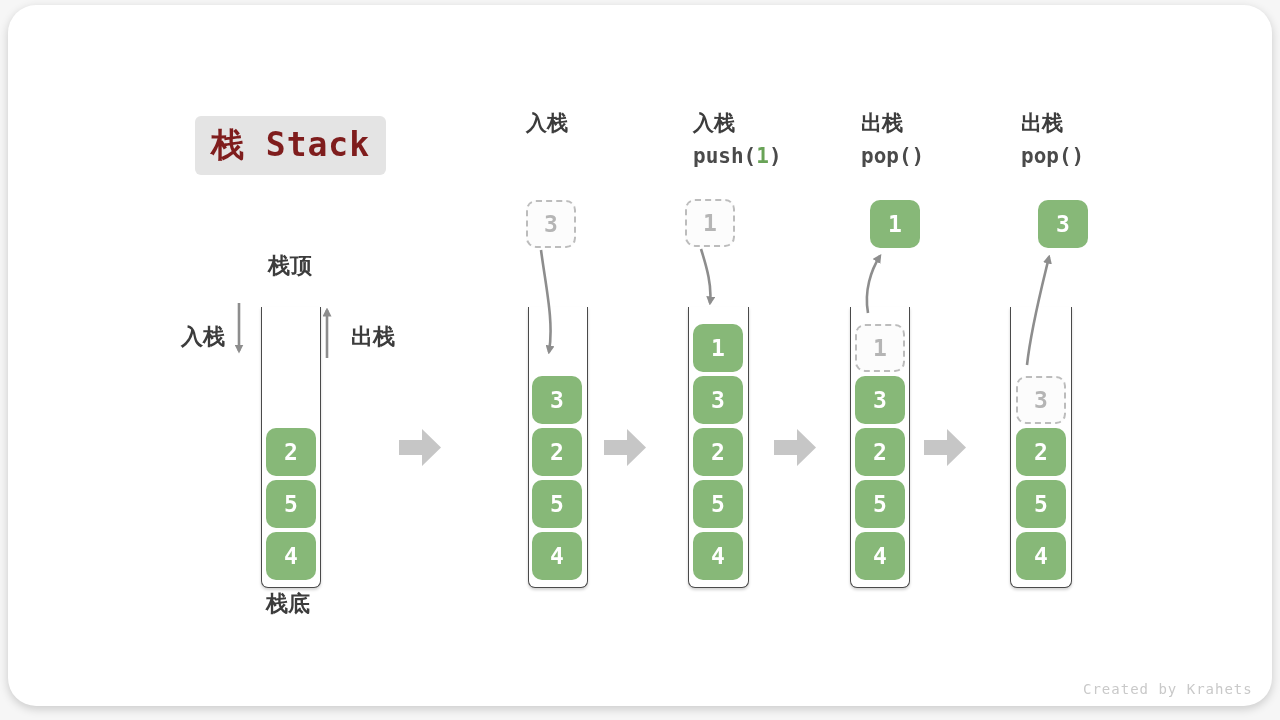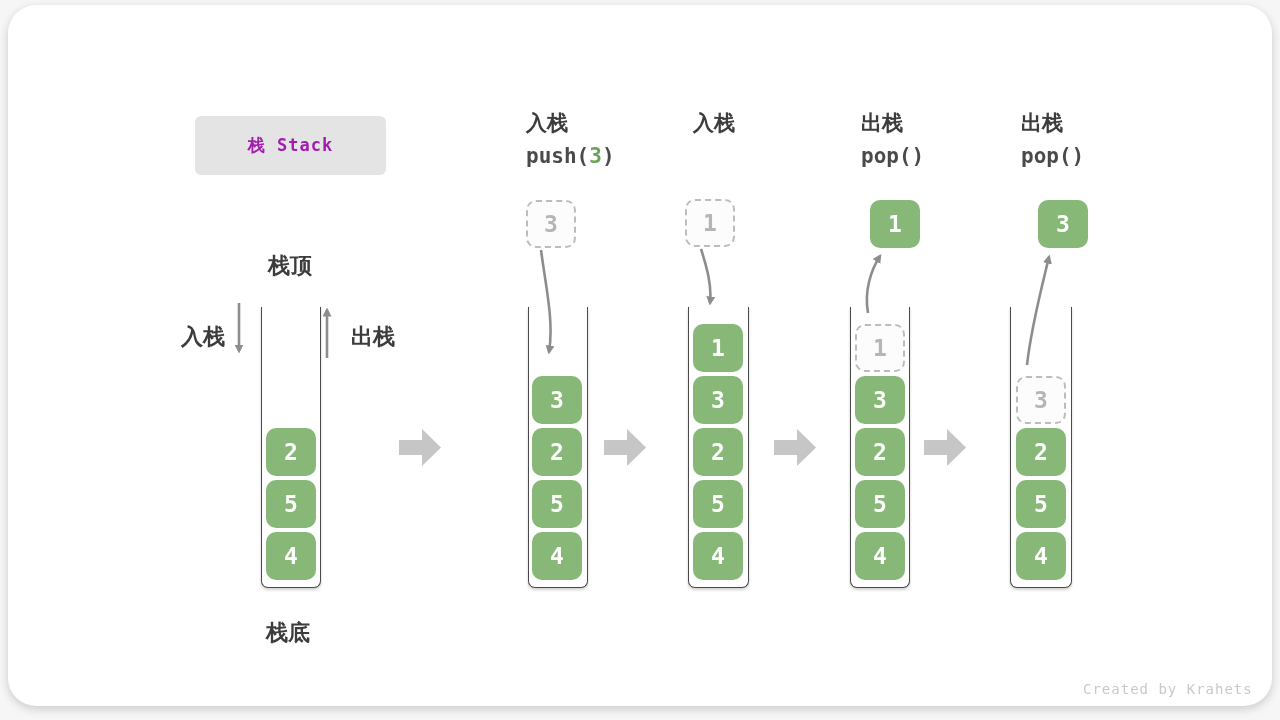--- a/index.html
+++ b/index.html
@@ -9,21 +9,21 @@
     position: absolute; left: 8px; top: 5px; width: 1264px; height: 701px;
     background: #ffffff; border-radius: 28px;
     box-shadow: 0 3px 10px rgba(0,0,0,0.18);
   }
 
   .title-box {
     position: absolute; left: 187px; top: 111px; width: 191px; height: 59px;
     background: #e4e4e4; border-radius: 6px;
     display: flex; align-items: center; justify-content: center;
     font-family: "DejaVu Sans Mono", monospace;
-    font-size: 17px; font-weight: 700; color: #a21caf; letter-spacing: 1px;
+    font-size: 33px; font-weight: 700; color: #7f1d1d; letter-spacing: 1px;
   }
 
   .op-header { position: absolute; top: 103px; width: 160px; color: #3c3c3c; }
   .op-action { font-size: 21px; font-weight: 700; line-height: 30px; }
   .op-code { font-family: "DejaVu Sans Mono", monospace; font-size: 21px; font-weight: 600; line-height: 36px; color: #4a4a4a; }
   .op-code .arg { color: #69a357; font-weight: 700; }
 
   .stack-container {
     position: absolute; top: 302px; height: 281px; width: 60px;
     border-left: 1.5px solid #4a4a4a; border-right: 1.5px solid #4a4a4a; border-bottom: 1.5px solid #4a4a4a;
@@ -59,36 +59,36 @@
 
 <div class="page">
   <div class="card">
 
     <div class="title-box">
       <span>栈 Stack</span>
     </div>
 
     <div class="op-header" style="left:518px">
       <div class="op-action">入栈</div>
-      <div class="op-code"><span>push(</span><span class="arg">3</span><span>)</span></div>
     </div>
     <div class="op-header" style="left:685px">
       <div class="op-action">入栈</div>
+      <div class="op-code"><span>push(</span><span class="arg">1</span><span>)</span></div>
     </div>
     <div class="op-header" style="left:853px">
       <div class="op-action">出栈</div>
       <div class="op-code"><span>pop(</span><span class="arg"></span><span>)</span></div>
     </div>
     <div class="op-header" style="left:1013px">
       <div class="op-action">出栈</div>
       <div class="op-code"><span>pop(</span><span class="arg"></span><span>)</span></div>
     </div>
 
     <div class="side-label" style="left:260px; top:246px;">栈顶</div>
-    <div class="side-label" style="left:258px; top:613px;">栈底</div>
+    <div class="side-label" style="left:258px; top:584px;">栈底</div>
     <div class="side-label" style="left:173px; top:317px;">入栈</div>
     <div class="side-label" style="left:343px; top:317px;">出栈</div>
 
     <div class="stack-container" style="left:253px"></div>
     <div class="stack-container" style="left:520px"></div>
     <div class="stack-container" style="left:680px; width:61px"></div>
     <div class="stack-container" style="left:842px"></div>
     <div class="stack-container" style="left:1002px; width:62px"></div>
 
     <div class="cell solid" style="left:258px; top:423px">2</div>

